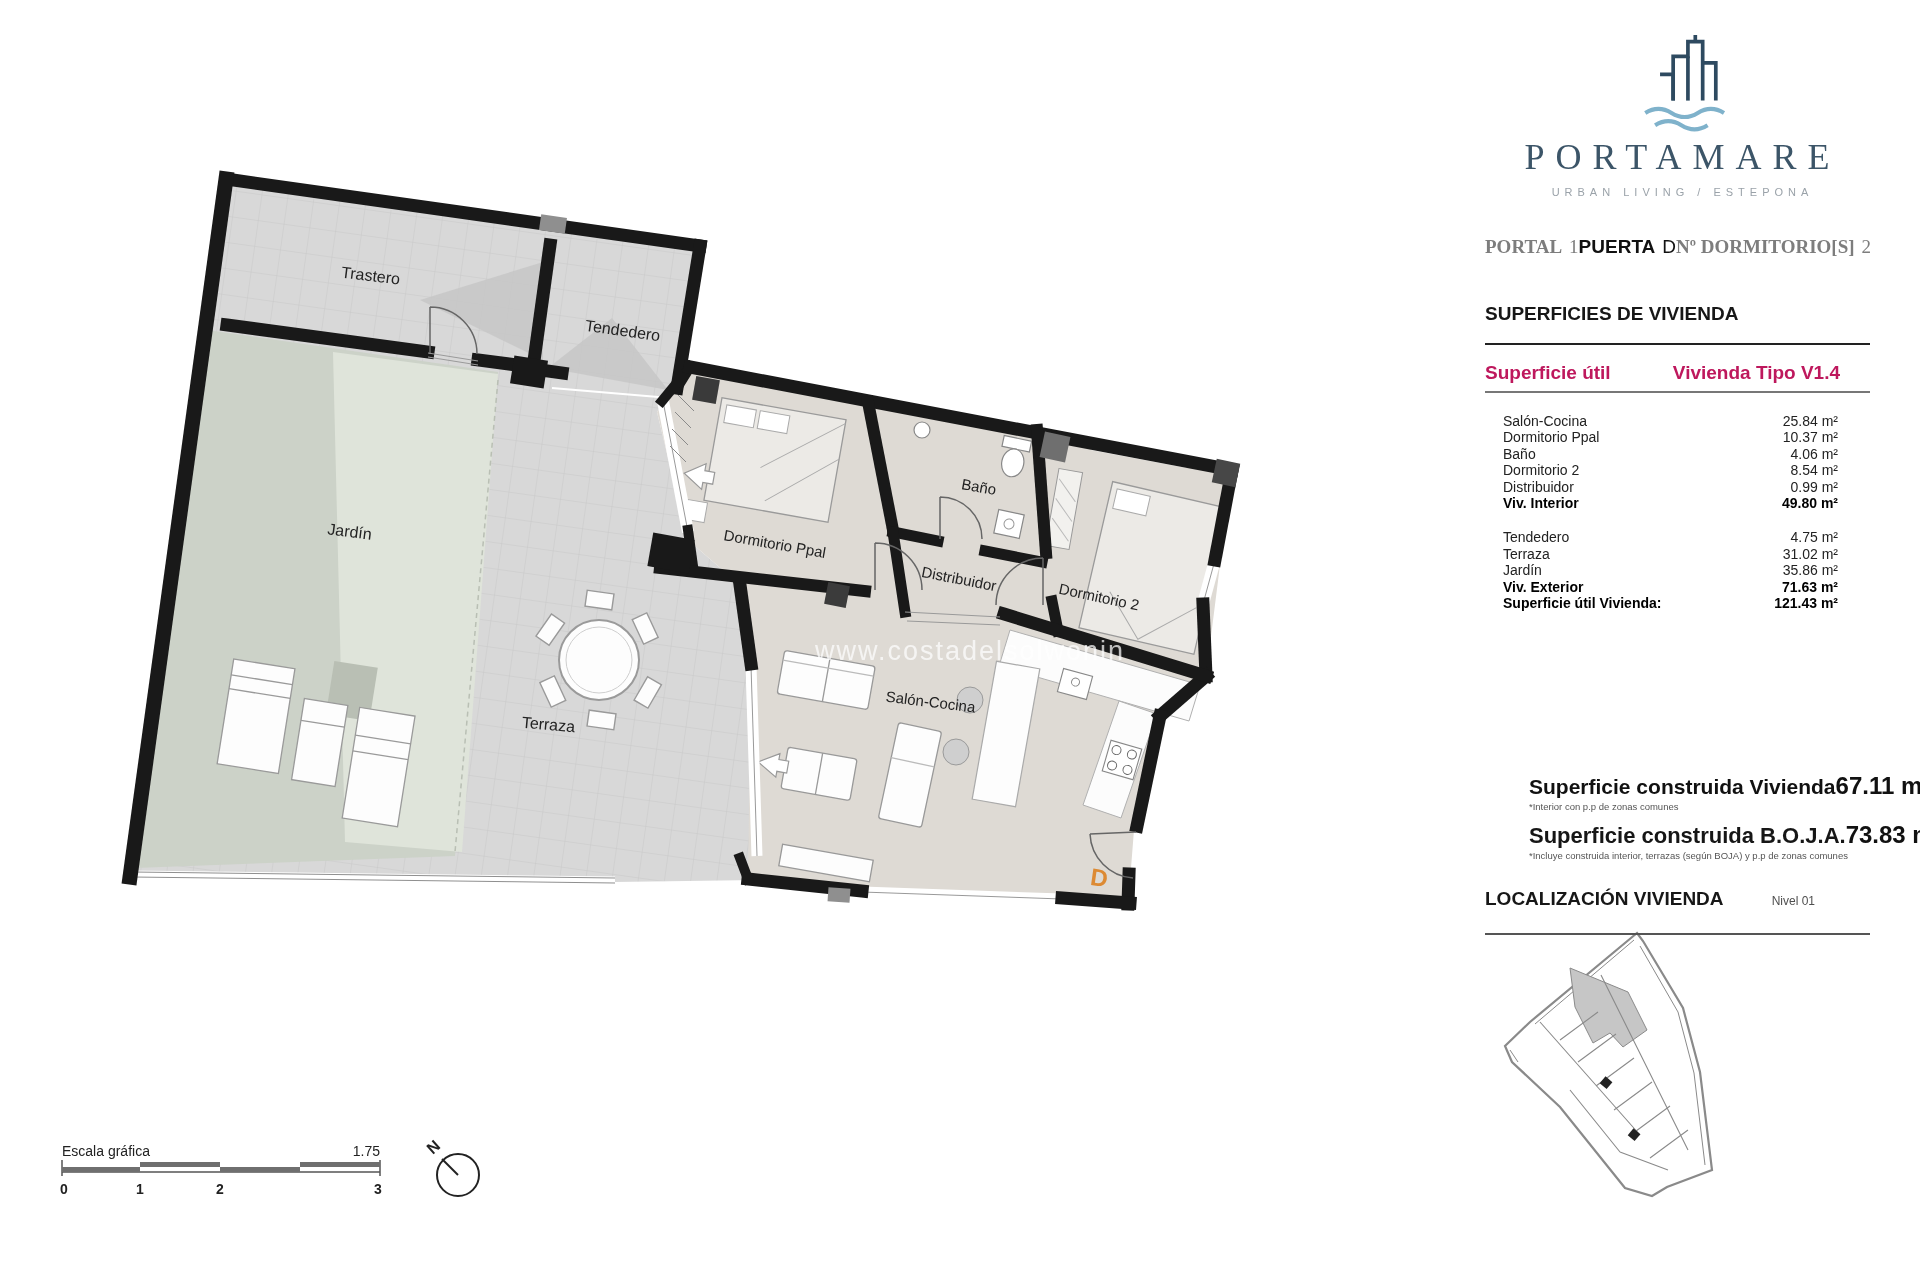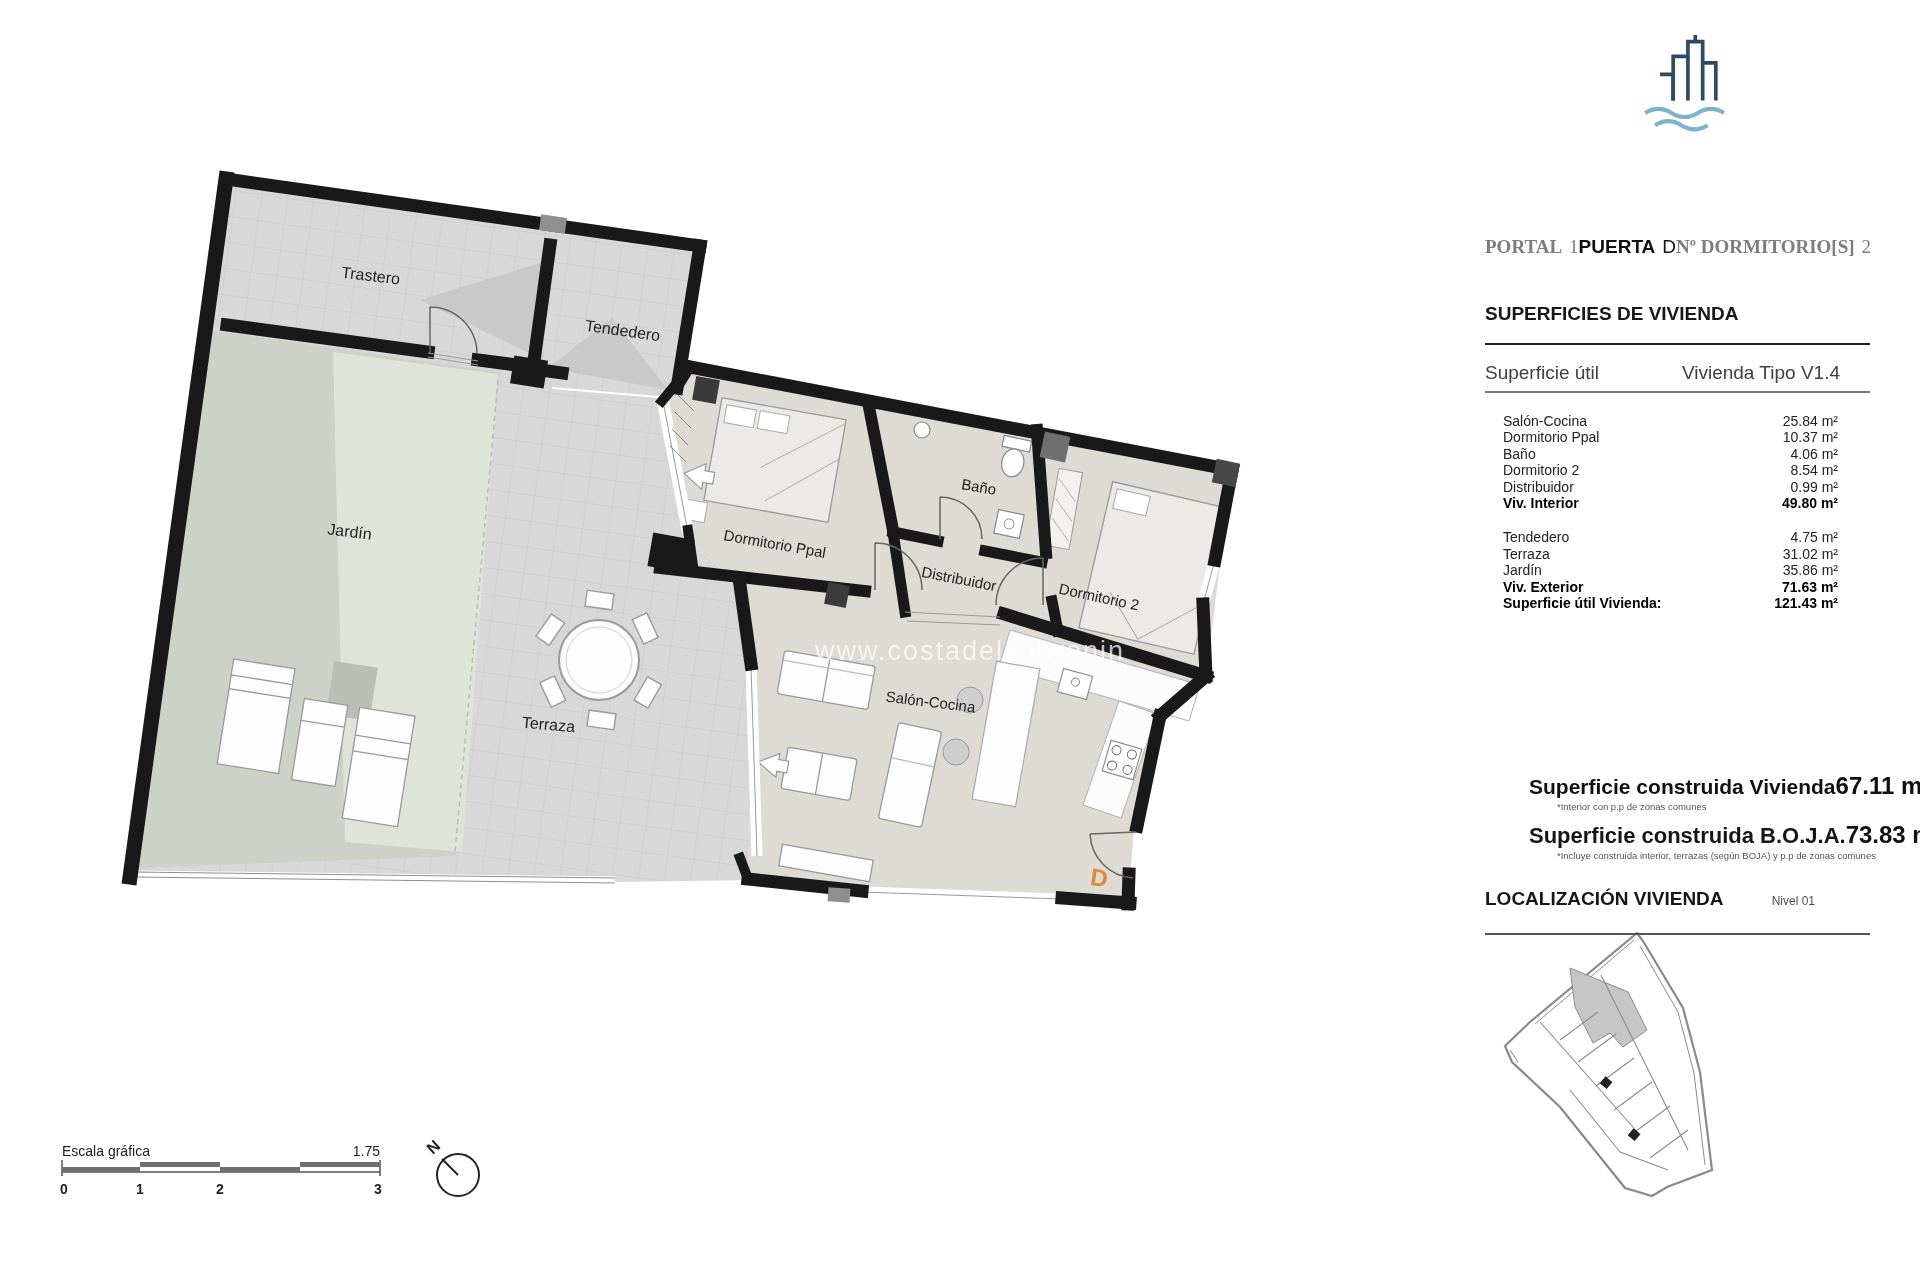--- a/index.html
+++ b/index.html
@@ -11,34 +11,34 @@
   .logo .tagline{font-size:11px;letter-spacing:5px;color:#9aa2a9;margin-top:8px;white-space:nowrap;}
 
   .hdrrow{position:absolute;left:1485px;top:236px;width:372px;display:flex;justify-content:space-between;font-size:19px;white-space:nowrap;}
   .hdrrow .lbl{font-weight:bold;}
   .hdrrow .gray{color:#7d7d7d;font-family:Liberation Serif, serif;}
   .hdrrow .blk{color:#111;}
   .hdrrow .val{font-weight:normal;margin-left:7px;}
 
   .sec-title{position:absolute;left:1485px;top:303px;width:385px;font-size:19px;font-weight:bold;color:#171717;border-bottom:2px solid #222;padding-bottom:18px;}
 
-  .util-head{position:absolute;left:1485px;top:362px;width:385px;display:flex;justify-content:space-between;border-bottom:2px solid #777;padding-bottom:7px;font-size:19px;font-weight:normal;color:#404040;}
+  .util-head{position:absolute;left:1485px;top:362px;width:385px;display:flex;justify-content:space-between;border-bottom:2px solid #777;padding-bottom:7px;font-size:19px;font-weight:bold;color:#be185d;}
   .util-head .tipo{padding-right:30px;}
 
   .rows{position:absolute;left:1503px;top:413px;width:335px;font-size:14px;color:#222;}
   .rows .row{display:flex;justify-content:space-between;height:16.4px;line-height:16.4px;}
   .rows .row.bold{font-weight:bold;color:#000;}
   .rows .row.gap{margin-top:18px;}
 
   .constr{position:absolute;left:1529px;top:772px;width:353px;}
   .constr .crow{display:flex;justify-content:space-between;align-items:baseline;}
   .constr .clabel1{font-size:21px;font-weight:bold;color:#111;white-space:nowrap;}
   .constr .clabel2{font-size:22px;font-weight:bold;color:#161616;white-space:nowrap;}
   .constr .cval{font-size:24px;font-weight:bold;color:#111;white-space:nowrap;}
-  .constr .note{font-size:9.5px;color:#555;margin-top:1px;margin-left:28px;}
+  .constr .note{font-size:9.5px;color:#555;margin-top:1px;}
   .constr .crow2{margin-top:9px;}
 
   .locrow{position:absolute;left:1485px;top:888px;width:385px;border-bottom:2px solid #555;padding-bottom:23px;display:flex;justify-content:space-between;align-items:baseline;}
   .locrow .loct{font-size:19px;font-weight:bold;color:#171717;}
   .locrow .nivel{font-size:12px;color:#4f4f4f;padding-right:55px;}
 </style>
 </head>
 <body>
 
 <div class="page">
@@ -283,20 +283,25 @@
       <path d="M22,48 H38 V80"></path>
       <path d="M65,8 V0"></path>
     </g>
     <g stroke="#7fb2cb" stroke-width="5" fill="none">
       <path d="M4,95 Q20,85 36,95 T68,95 T100,95"></path>
       <path d="M16,110 Q32,100 48,110 T80,110"></path>
     </g>
   </g>
 </svg>
 
+<div class="logo">
+  <div style="height:100px"></div>
+  <div class="brand">PORTAMARE</div>
+  <div class="tagline">URBAN LIVING / ESTEPONA</div>
+</div>
 
 <div class="hdrrow">
   <span><span class="lbl gray">PORTAL</span><span class="val gray">1</span></span>
   <span><span class="lbl blk">PUERTA</span><span class="val blk">D</span></span>
   <span><span class="lbl gray">Nº DORMITORIO[S]</span><span class="val gray">2</span></span>
 </div>
 
 <div class="sec-title">SUPERFICIES DE VIVIENDA</div>
 
 <div class="util-head">

